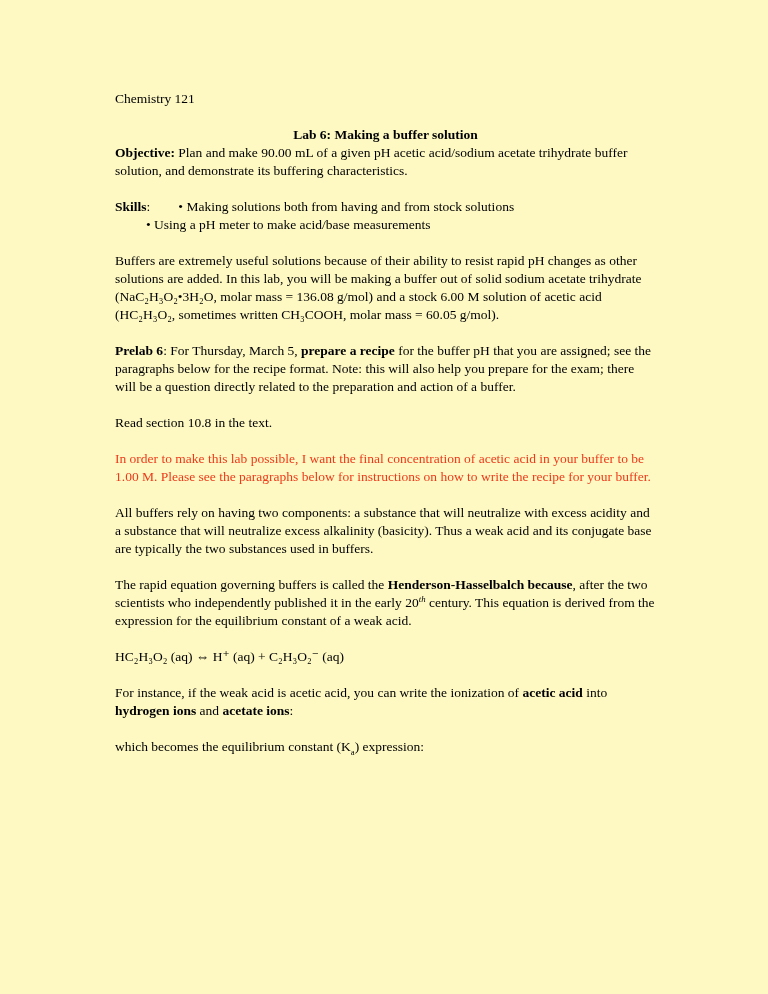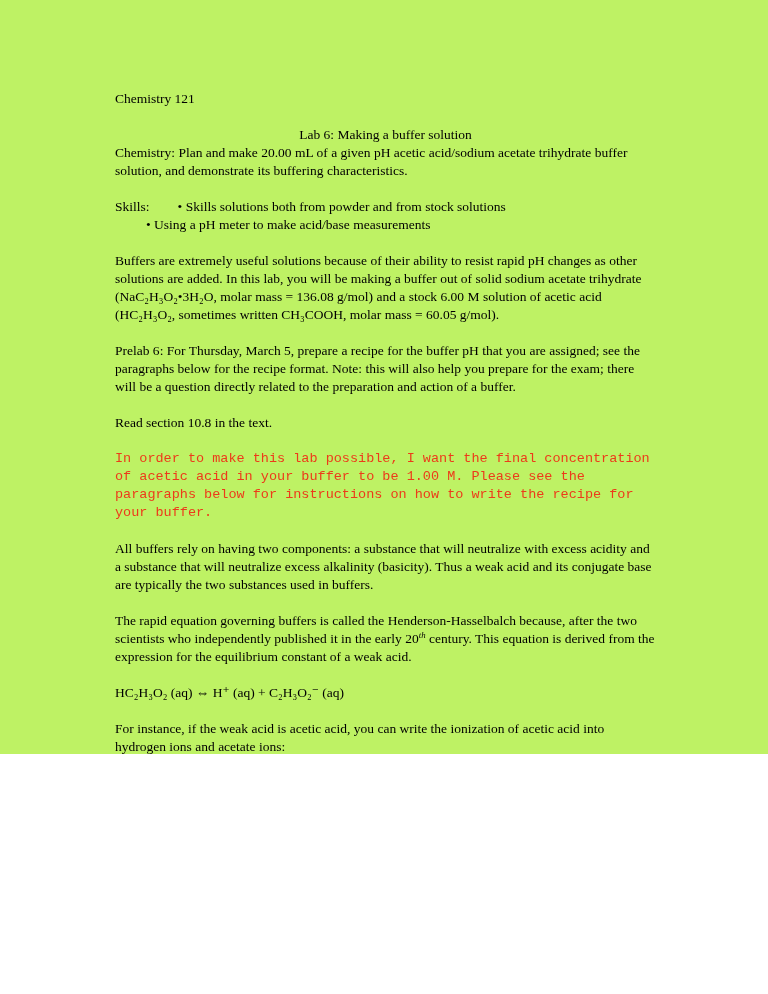--- a/index.html
+++ b/index.html
@@ -3,58 +3,58 @@
 <meta charset="utf-8">
 <style>
   html, body {
     margin: 0;
     padding: 0;
     background: #ffffff;
   }
   .page {
     position: relative;
     width: 768px;
-    height: 754px;
-    background: #bef264;
+    height: 994px;
+    background: #fef9c3;
     overflow: hidden;
   }
   .content {
     position: absolute;
     left: 115px;
     top: 90px;
     width: 541px;
     color: #000000;
     font-family: "Liberation Serif", "DejaVu Serif", serif;
     font-size: 13.5px;
     line-height: 18px;
   }
   .content p {
     margin: 0 0 18px 0;
   }
-  .b { font-weight: normal; }
+  .b { font-weight: bold; }
   .center { text-align: center; }
-  .red { color: var(--red, #ed3a1a); font-family: Liberation Mono, monospace; }
+  .red { color: var(--red, #ed3a1a); }
   .tab { display: inline-block; width: 28px; }
   .indent2 { padding-left: 31px; }
   .sup { vertical-align: super; font-size: 0.65em; line-height: 0; font-style: italic; }
   .sub { vertical-align: sub; font-size: 0.65em; line-height: 0; }
 </style>
 </head>
 <body>
 
 <div class="page">
   <div class="content">
 
     <p>Chemistry 121</p>
 
     <p class="b center" style="margin-bottom:0;">Lab 6: Making a buffer solution</p>
 
-    <p><span class="b">Chemistry:</span><span> Plan and make 20.00 mL of a given pH acetic acid/sodium acetate trihydrate buffer solution, and demonstrate its buffering characteristics.</span></p>
+    <p><span class="b">Objective:</span><span> Plan and make 90.00 mL of a given pH acetic acid/sodium acetate trihydrate buffer solution, and demonstrate its buffering characteristics.</span></p>
 
-    <p><span class="b">Skills</span><span>:</span><span class="tab"></span><span>• Skills solutions both from powder and from stock solutions</span><br><span class="indent2">• Using a pH meter to make acid/base measurements</span></p>
+    <p><span class="b">Skills</span><span>:</span><span class="tab"></span><span>• Making solutions both from having and from stock solutions</span><br><span class="indent2">• Using a pH meter to make acid/base measurements</span></p>
 
     <p>Buffers are extremely useful solutions because of their ability to resist rapid pH changes as other solutions are added. In this lab, you will be making a buffer out of solid sodium acetate trihydrate (NaC₂H₃O₂•3H₂O, molar mass = 136.08 g/mol) and a stock 6.00 M solution of acetic acid (HC₂H₃O₂, sometimes written CH₃COOH, molar mass = 60.05 g/mol).</p>
 
     <p><span class="b">Prelab 6</span><span>: For Thursday, March 5, </span><span class="b">prepare a recipe</span><span> for the buffer pH that you are assigned; see the paragraphs below for the recipe format. Note: this will also help you prepare for the exam; there will be a question directly related to the preparation and action of a buffer.</span></p>
 
     <p>Read section 10.8 in the text.</p>
 
     <p class="red">In order to make this lab possible, I want the final concentration of acetic acid in your buffer to be 1.00 M. Please see the paragraphs below for instructions on how to write the recipe for your buffer.</p>
 
 

